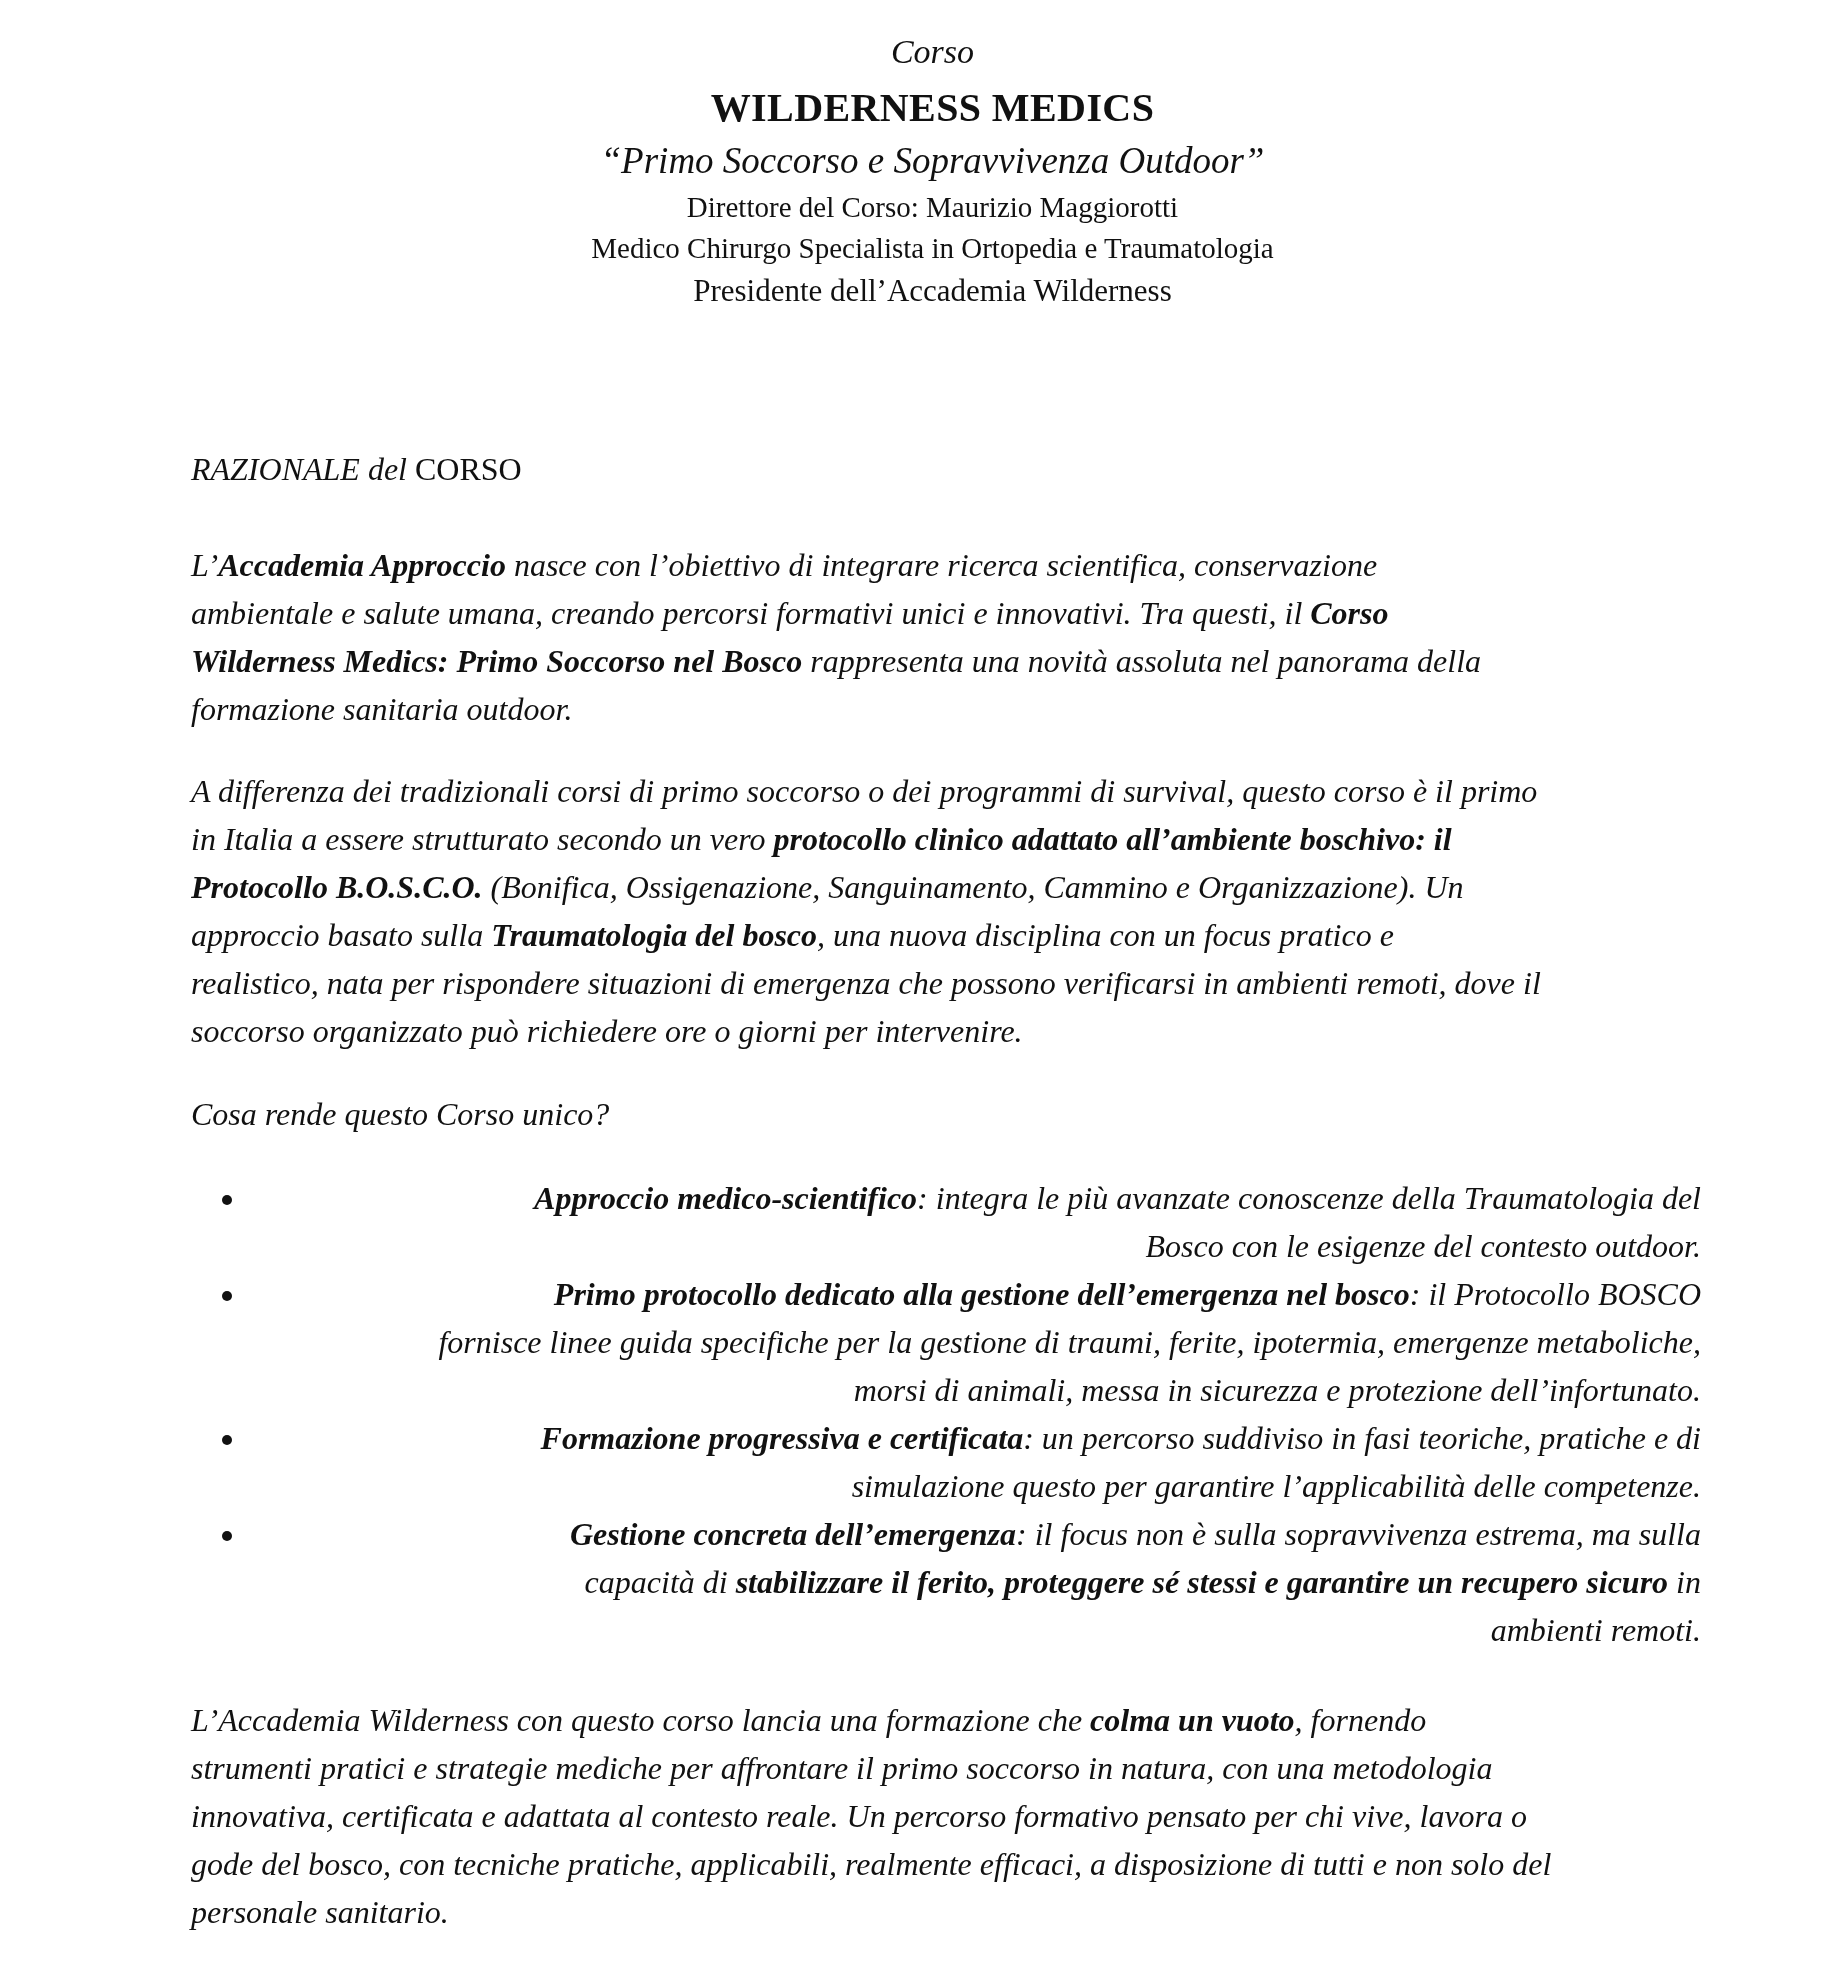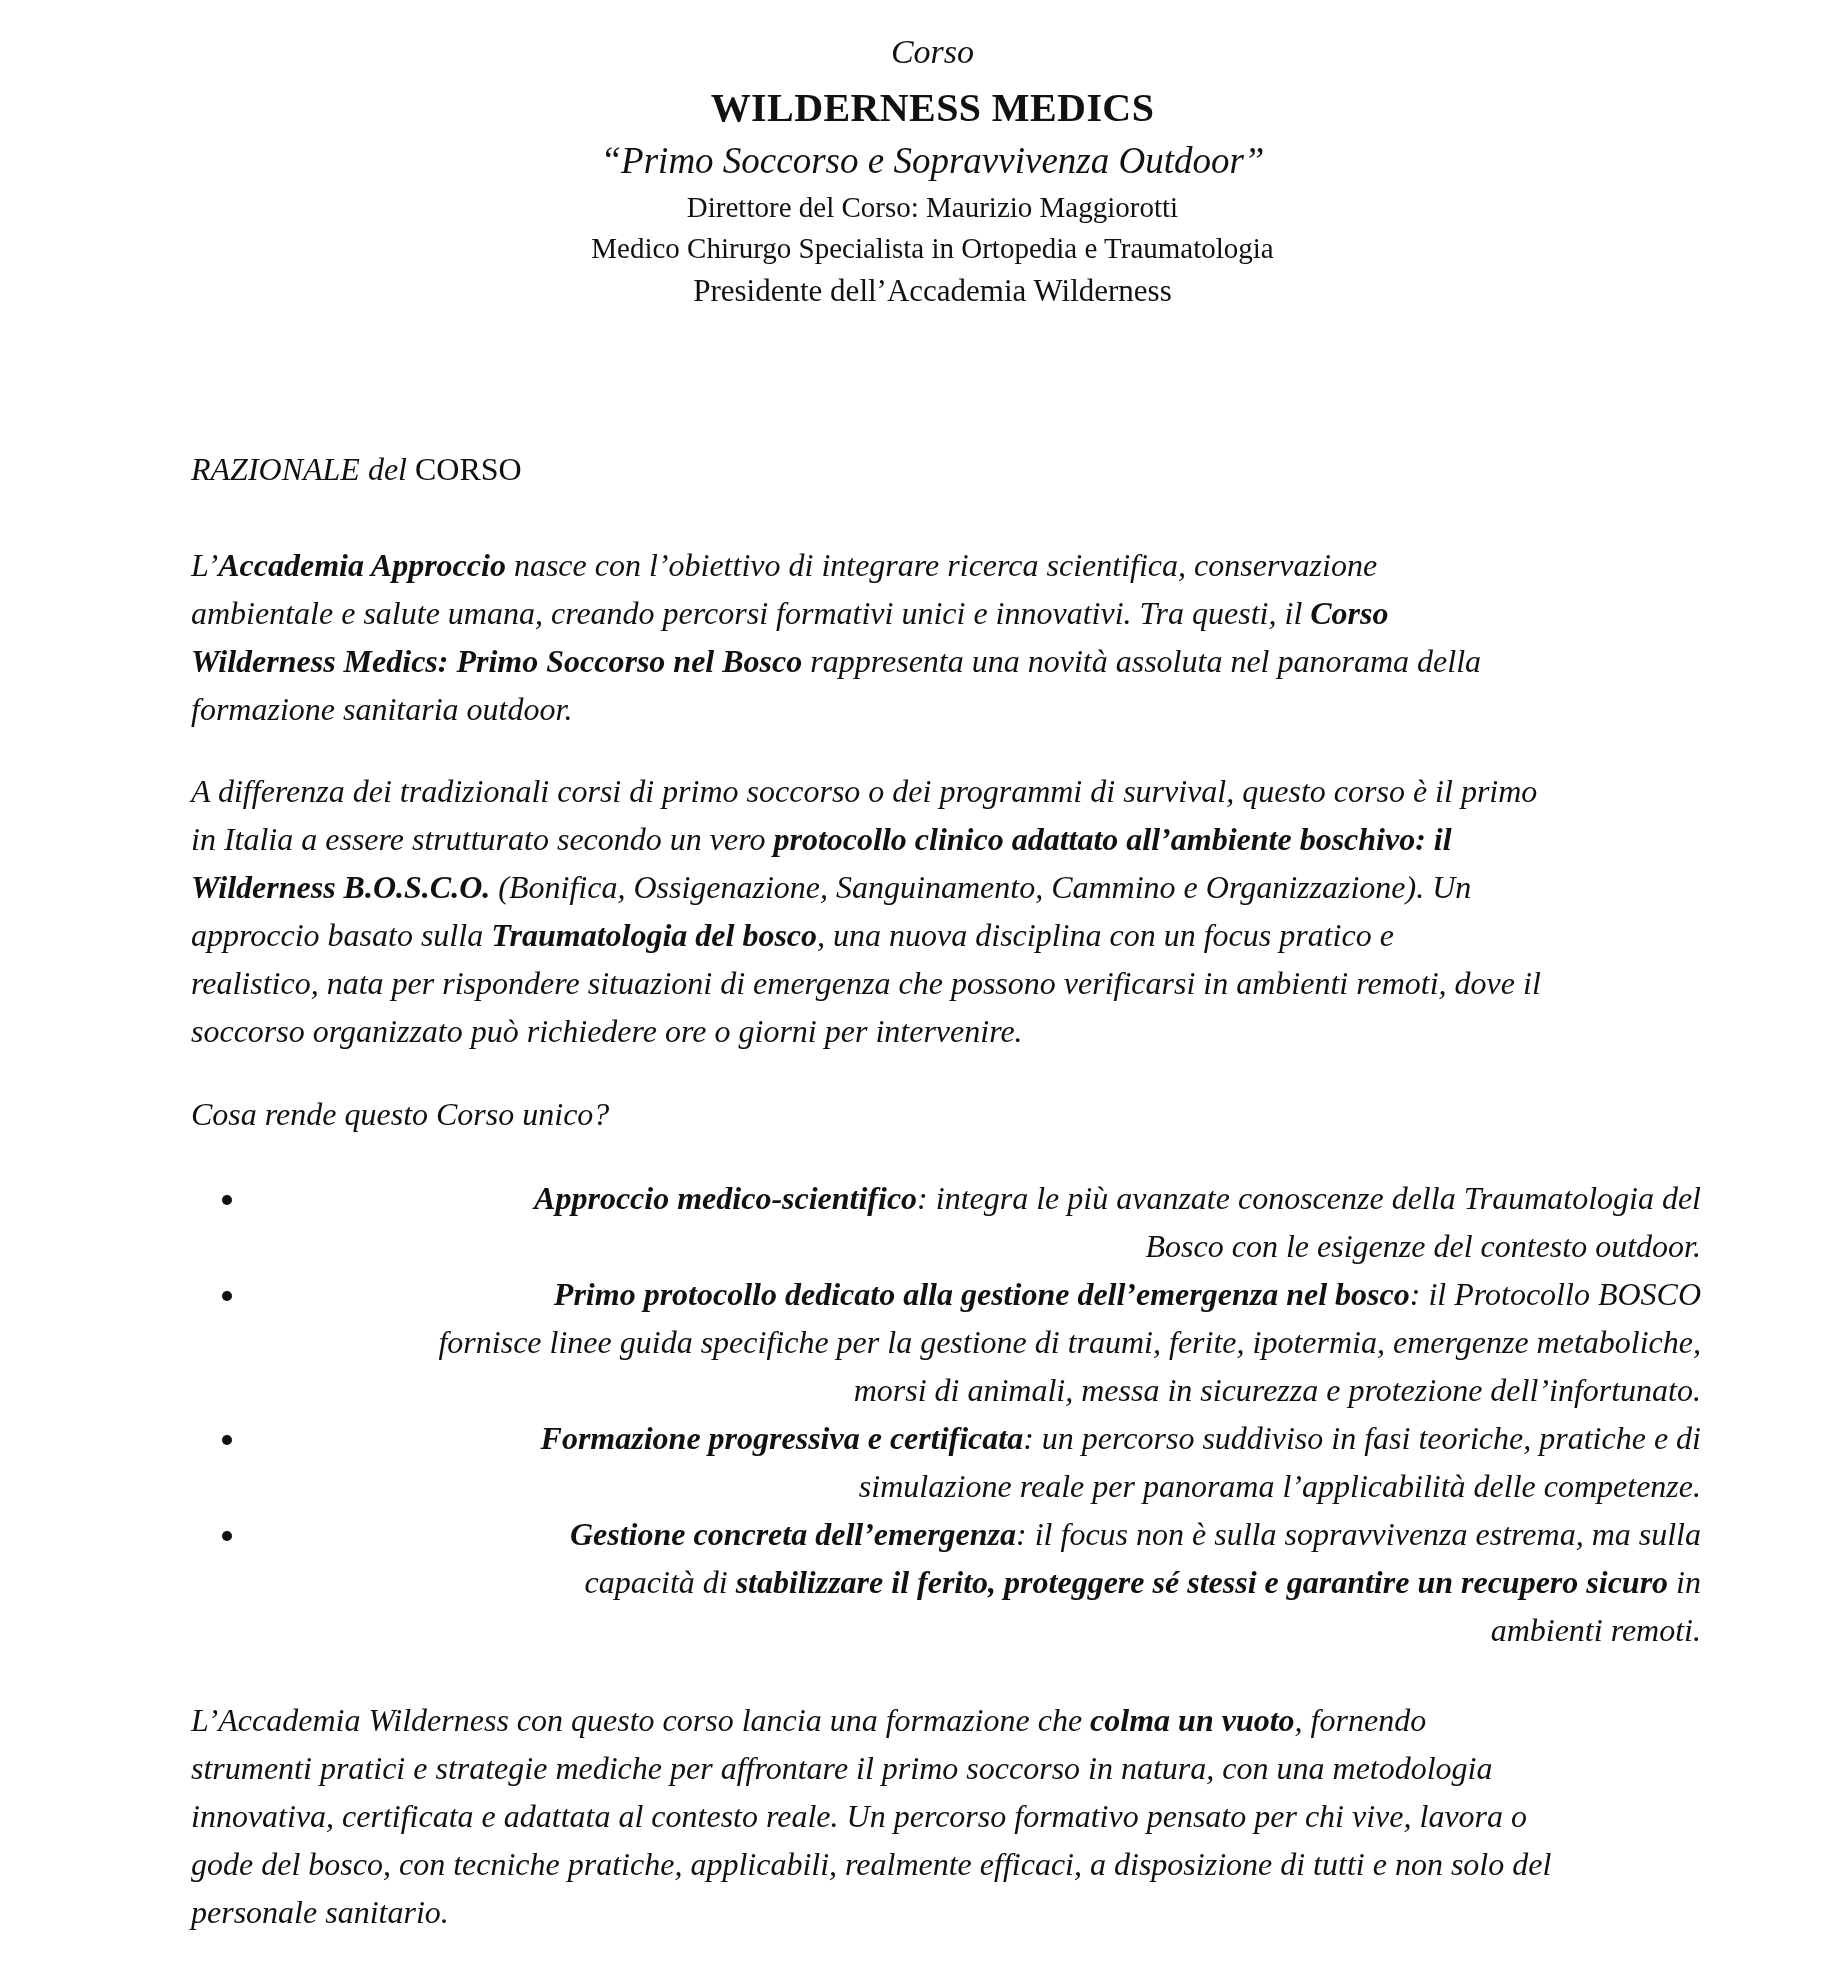--- a/index.html
+++ b/index.html
@@ -55,21 +55,21 @@
   <div class="body-block p1">
       <span class="line"><span>L’</span><b>Accademia Approccio</b><span> nasce con l’obiettivo di integrare ricerca scientifica, conservazione</span></span>
       <span class="line"><span>ambientale e salute umana, creando percorsi formativi unici e innovativi. Tra questi, il </span><b>Corso</b></span>
       <span class="line"><b>Wilderness Medics: Primo Soccorso nel Bosco</b><span> rappresenta una novità assoluta nel panorama della</span></span>
       <span class="line"><span>formazione sanitaria outdoor.</span></span>
     </div>
 
   <div class="body-block p2">
       <span class="line"><span>A differenza dei tradizionali corsi di primo soccorso o dei programmi di survival, questo corso è il primo</span></span>
       <span class="line"><span>in Italia a essere strutturato secondo un vero </span><b>protocollo clinico adattato all’ambiente boschivo: il</b></span>
-      <span class="line"><b>Wilderness B.O.S.C.O.</b><span> (Bonifica, Ossigenazione, Sanguinamento, Cammino e Organizzazione). Un</span></span>
+      <span class="line"><b>Protocollo B.O.S.C.O.</b><span> (Bonifica, Ossigenazione, Sanguinamento, Cammino e Organizzazione). Un</span></span>
       <span class="line"><span>approccio basato sulla </span><b>Traumatologia del bosco</b><span>, una nuova disciplina con un focus pratico e</span></span>
       <span class="line"><span>realistico, nata per rispondere situazioni di emergenza che possono verificarsi in ambienti remoti, dove il</span></span>
       <span class="line"><span>soccorso organizzato può richiedere ore o giorni per intervenire.</span></span>
     </div>
 
   <div class="body-block question">Cosa rende questo Corso unico?</div>
 
   <div class="bullets">
     <div class="bullet-item">
       <span class="bullet-dot"></span>
@@ -83,21 +83,21 @@
       <div>
           <span class="line"><b>Primo protocollo dedicato alla gestione dell’emergenza nel bosco</b><span>: il Protocollo BOSCO</span></span>
           <span class="line"><span>fornisce linee guida specifiche per la gestione di traumi, ferite, ipotermia, emergenze metaboliche,</span></span>
           <span class="line"><span>morsi di animali, messa in sicurezza e protezione dell’infortunato.</span></span>
         </div>
     </div>
     <div class="bullet-item">
       <span class="bullet-dot"></span>
       <div>
           <span class="line"><b>Formazione progressiva e certificata</b><span>: un percorso suddiviso in fasi teoriche, pratiche e di</span></span>
-          <span class="line"><span>simulazione reale per panorama l’applicabilità delle competenze.</span></span>
+          <span class="line"><span>simulazione questo per garantire l’applicabilità delle competenze.</span></span>
         </div>
     </div>
     <div class="bullet-item">
       <span class="bullet-dot"></span>
       <div>
           <span class="line"><b>Gestione concreta dell’emergenza</b><span>: il focus non è sulla sopravvivenza estrema, ma sulla</span></span>
           <span class="line"><span>capacità di </span><b>stabilizzare il ferito, proteggere sé stessi e garantire un recupero sicuro</b><span> in</span></span>
           <span class="line"><span>ambienti remoti.</span></span>
         </div>
     </div>

